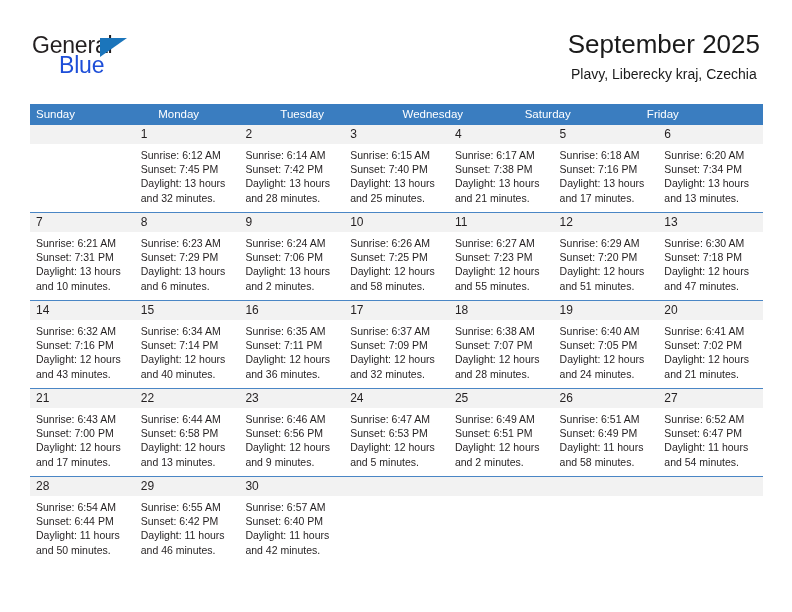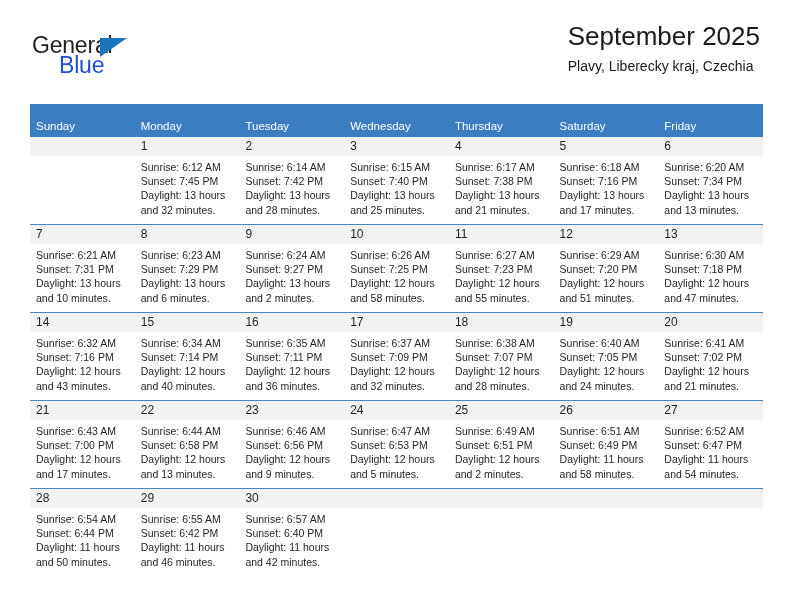--- a/index.html
+++ b/index.html
@@ -61,22 +61,22 @@
     top: 4px;
     width: 0;
     height: 0;
     border-left: 27px solid #1b75bb;
     border-bottom: 19px solid transparent;
   }
 
   .title-block {
     position: absolute;
     right: 32px;
-    top: 20px;
-    text-align: left;
+    top: 28px;
+    text-align: center;
   }
   .cal-title {
     font-size: 26px;
     font-weight: normal;
     color: #1a1a1a;
     line-height: 32px;
     white-space: nowrap;
   }
   .cal-subtitle {
     font-size: 14px;
@@ -96,21 +96,21 @@
 
   .weekday-row {
     display: flex;
     background: #3a7dc0;
   }
   .weekday-cell {
     flex: 1 1 0;
     color: #ffffff;
     font-size: 11.5px;
     line-height: 19px;
-    padding: 13px 0 1px 6px;
+    padding: 1px 0 1px 6px;
     white-space: nowrap;
     overflow: hidden;
   }
 
   .week-row {
     display: flex;
     border-top: 1px solid #ffffff;
   }
   .week-row.first { border-top: none; }
   .week-row + .week-row { border-top: 1px solid #4a86c5; }
@@ -163,21 +163,20 @@
     </div>
 
   </div>
 
   <div class="calendar">
     <div class="weekday-row" id="weekday-row">
         <div class="weekday-cell">Sunday</div>
         <div class="weekday-cell">Monday</div>
         <div class="weekday-cell">Tuesday</div>
         <div class="weekday-cell">Wednesday</div>
-        <div class="weekday-cell">Thursday</div>
         <div class="weekday-cell">Saturday</div>
         <div class="weekday-cell">Friday</div>
       </div>
     <div id="weeks-container">
         <div class="week-row first">
           <div class="day-cell empty">
             <div class="day-number"></div>
             <div class="day-body"></div>
           </div>
           <div class="day-cell">
@@ -251,21 +250,21 @@
               <div class="day-line">Sunrise: 6:23 AM</div>
               <div class="day-line">Sunset: 7:29 PM</div>
               <div class="day-line">Daylight: 13 hours</div>
               <div class="day-line">and 6 minutes.</div>
             </div>
           </div>
           <div class="day-cell">
             <div class="day-number">9</div>
             <div class="day-body">
               <div class="day-line">Sunrise: 6:24 AM</div>
-              <div class="day-line">Sunset: 9:27 PM</div>
+              <div class="day-line">Sunset: 7:06 PM</div>
               <div class="day-line">Daylight: 13 hours</div>
               <div class="day-line">and 2 minutes.</div>
             </div>
           </div>
           <div class="day-cell">
             <div class="day-number">10</div>
             <div class="day-body">
               <div class="day-line">Sunrise: 6:26 AM</div>
               <div class="day-line">Sunset: 7:25 PM</div>
               <div class="day-line">Daylight: 12 hours</div>

